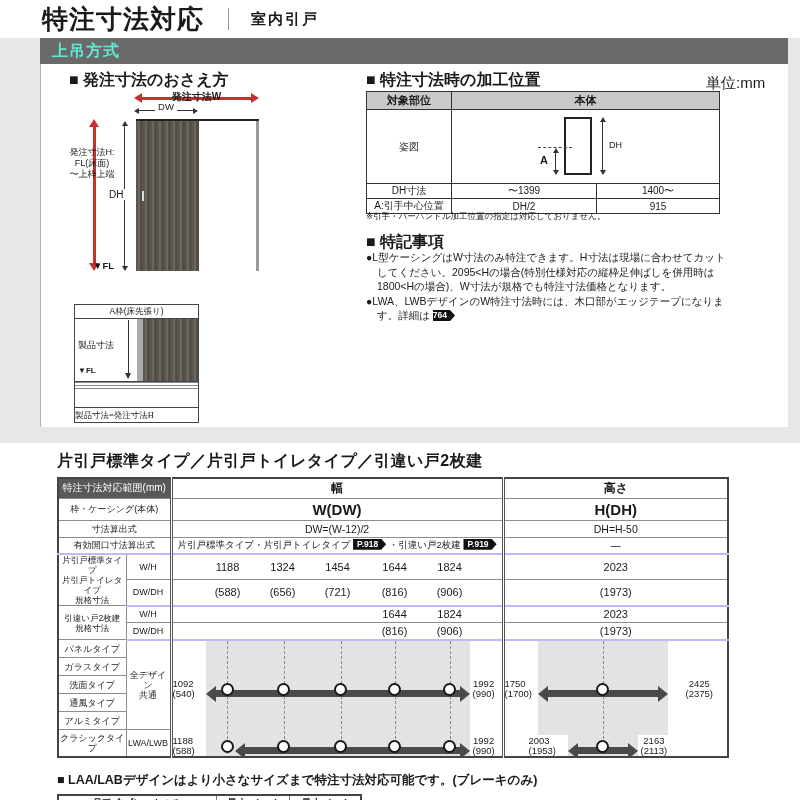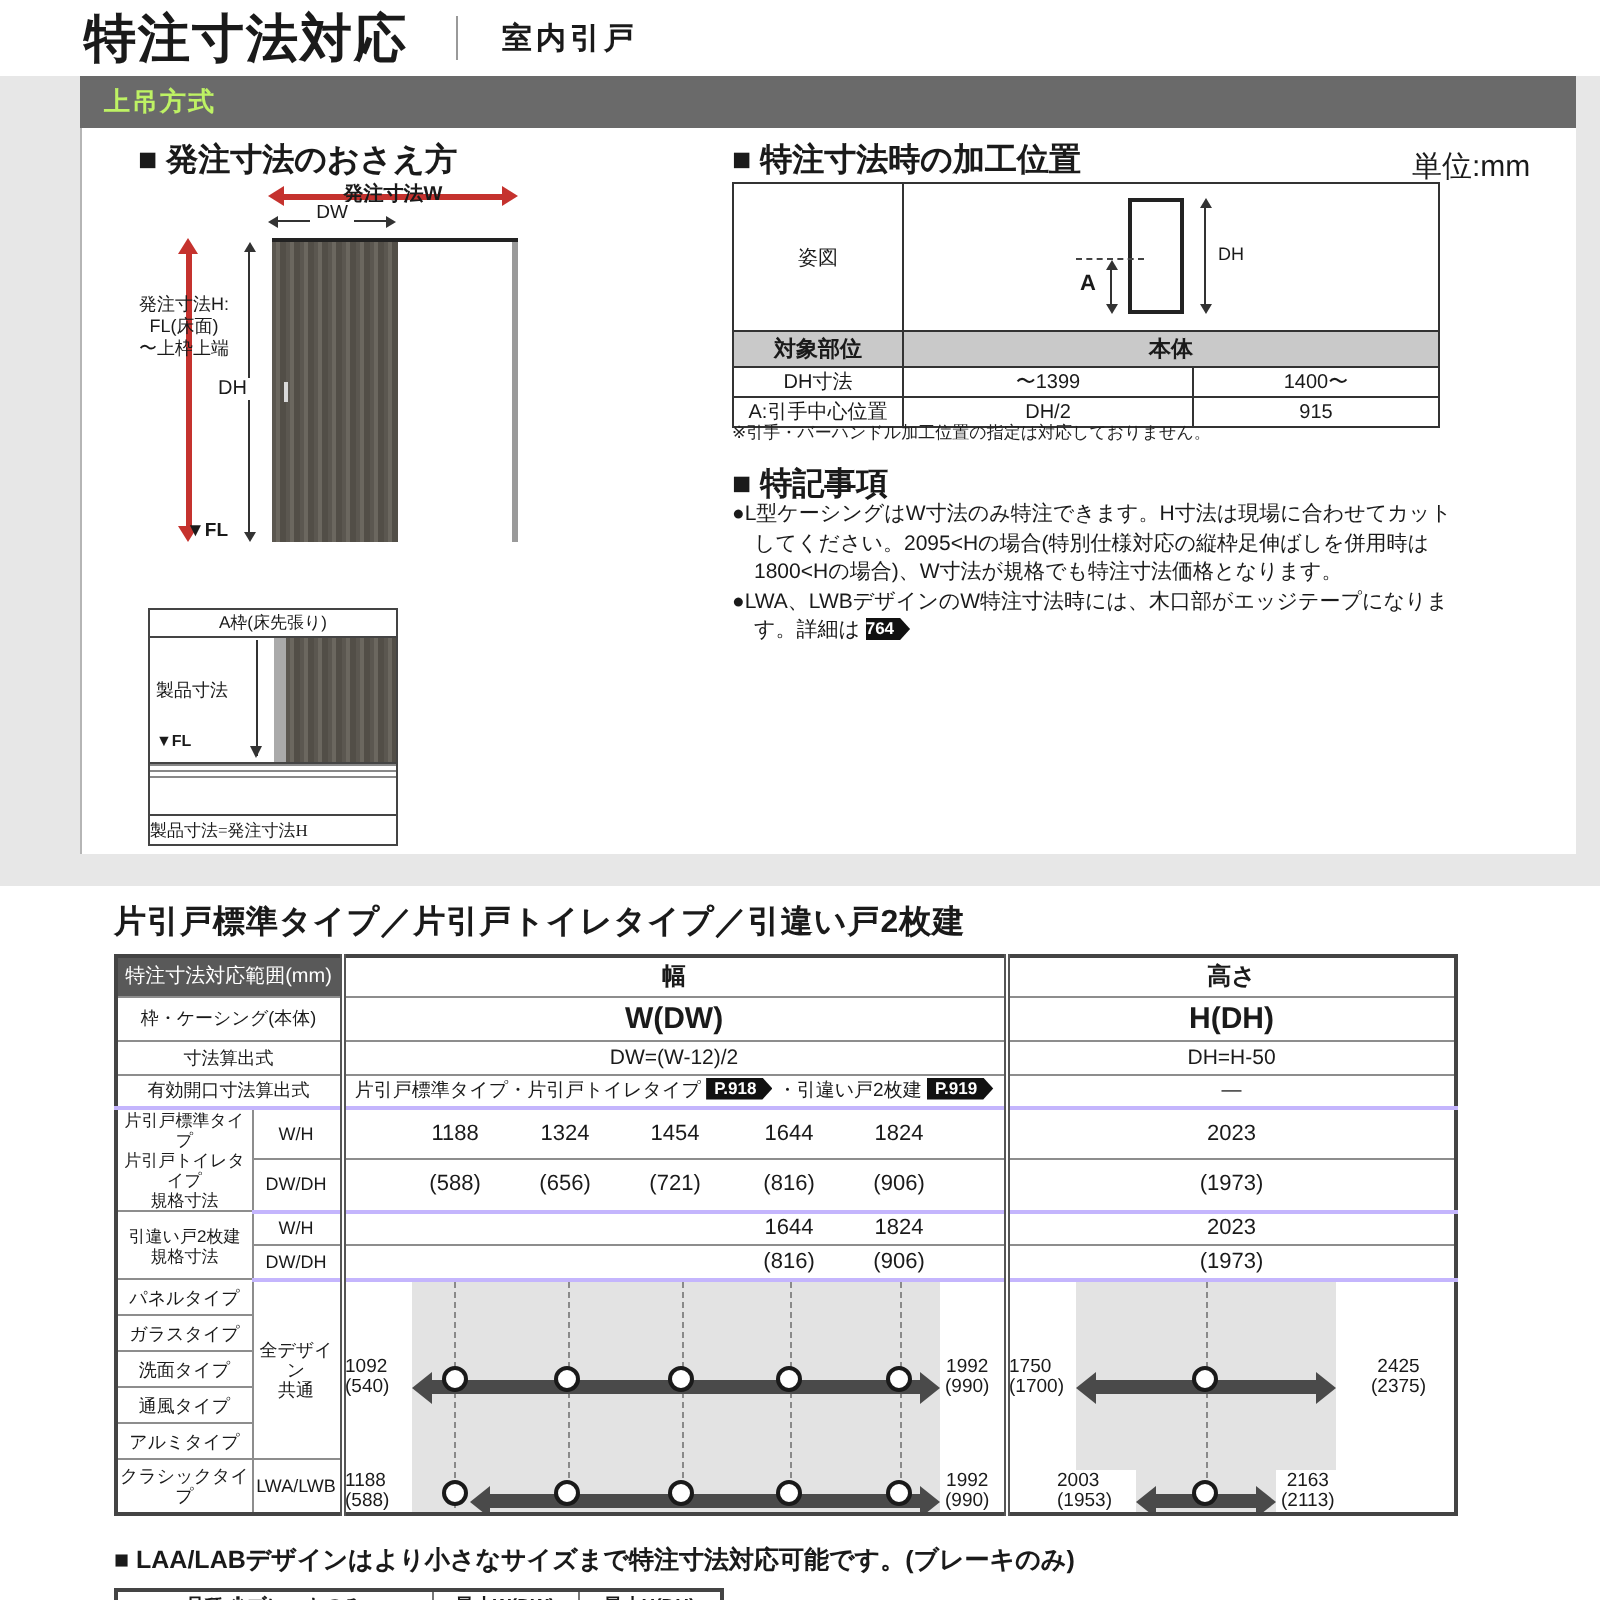--- a/index.html
+++ b/index.html
@@ -13,21 +13,21 @@
 
   
   .title-row{height:38px;display:flex;align-items:center;padding-left:42px;background:#fff;}
   .title-main{font-size:26px;font-weight:bold;letter-spacing:1px;}
   .title-sep{width:1px;height:22px;background:#999;margin:0 22px 0 24px;}
   .title-sub{font-size:15px;font-weight:bold;letter-spacing:2px;}
 
   
   .gray-band{background:#e7e7e7;padding-bottom:16px;}
   .inner{margin-left:40px;width:748px;}
-  .method-bar{height:26px;background:#6a6a6a;color:#bef264;font-size:13px;font-weight:bold;
+  .method-bar{height:26px;background:#6a6a6a;color:#5eead4;font-size:16px;font-weight:bold;
     line-height:26px;padding-left:12px;box-sizing:border-box;letter-spacing:1px;}
   .panel{position:relative;height:363px;background:#fff;border-left:1px solid #b5b5b5;}
 
   .sec-h{font-size:16px;font-weight:bold;}
   .wood{background:repeating-linear-gradient(90deg,#5b5750 0 2px,#6b675f 2px 4px,#524e47 4px 7px);}
 
   
   .red-h,.red-v,.mea-h,.mea-v,.rng{display:flex;position:absolute;}
   .red-h{align-items:center;}
   .red-h .bar{flex:1;height:3px;background:#c5322e;}
@@ -178,42 +178,42 @@
       <div class="abs" style="left:665px;top:10px;font-size:15px;">単位:mm</div>
 
       <table class="mach">
         <colgroup>
             <col style="width:85px">
             <col style="width:145px">
             <col style="width:123px">
           </colgroup>
         <tbody>
             <tr>
+          <th>対象部位</th>
+          <th colspan="2">本体</th>
+        </tr>
+        <tr>
           <td>姿図</td>
           <td colspan="2" class="fig-cell">
             <span class="door-s" style="left:112px;top:7px;width:28px;height:58px;"></span>
             <span class="mea-v" style="left:147px;top:7px;height:58px;width:7px;">
               <span class="tt"></span>
                   <span class="bar"></span>
                   <span class="tb"></span>
             </span>
             <span class="abs" style="left:157px;top:30px;font-size:9px;">DH</span>
             <span class="mea-v" style="left:100px;top:38px;height:27px;width:7px;">
               <span class="tt"></span>
                   <span class="bar"></span>
                   <span class="tb"></span>
             </span>
             <span class="abs" style="left:88px;top:44px;font-size:11px;font-weight:bold;">A</span>
             <span class="dash-h" style="left:86px;top:37px;width:34px;"></span>
           </td>
         </tr>
-        <tr>
-          <th>対象部位</th>
-          <th colspan="2">本体</th>
-        </tr>
         <tr style="height:13px;">
           <td>DH寸法</td>
           <td>〜1399</td>
           <td>1400〜</td>
         </tr>
         <tr style="height:13px;">
           <td>A:引手中心位置</td>
           <td>DH/2</td>
           <td>915</td>
         </tr>

